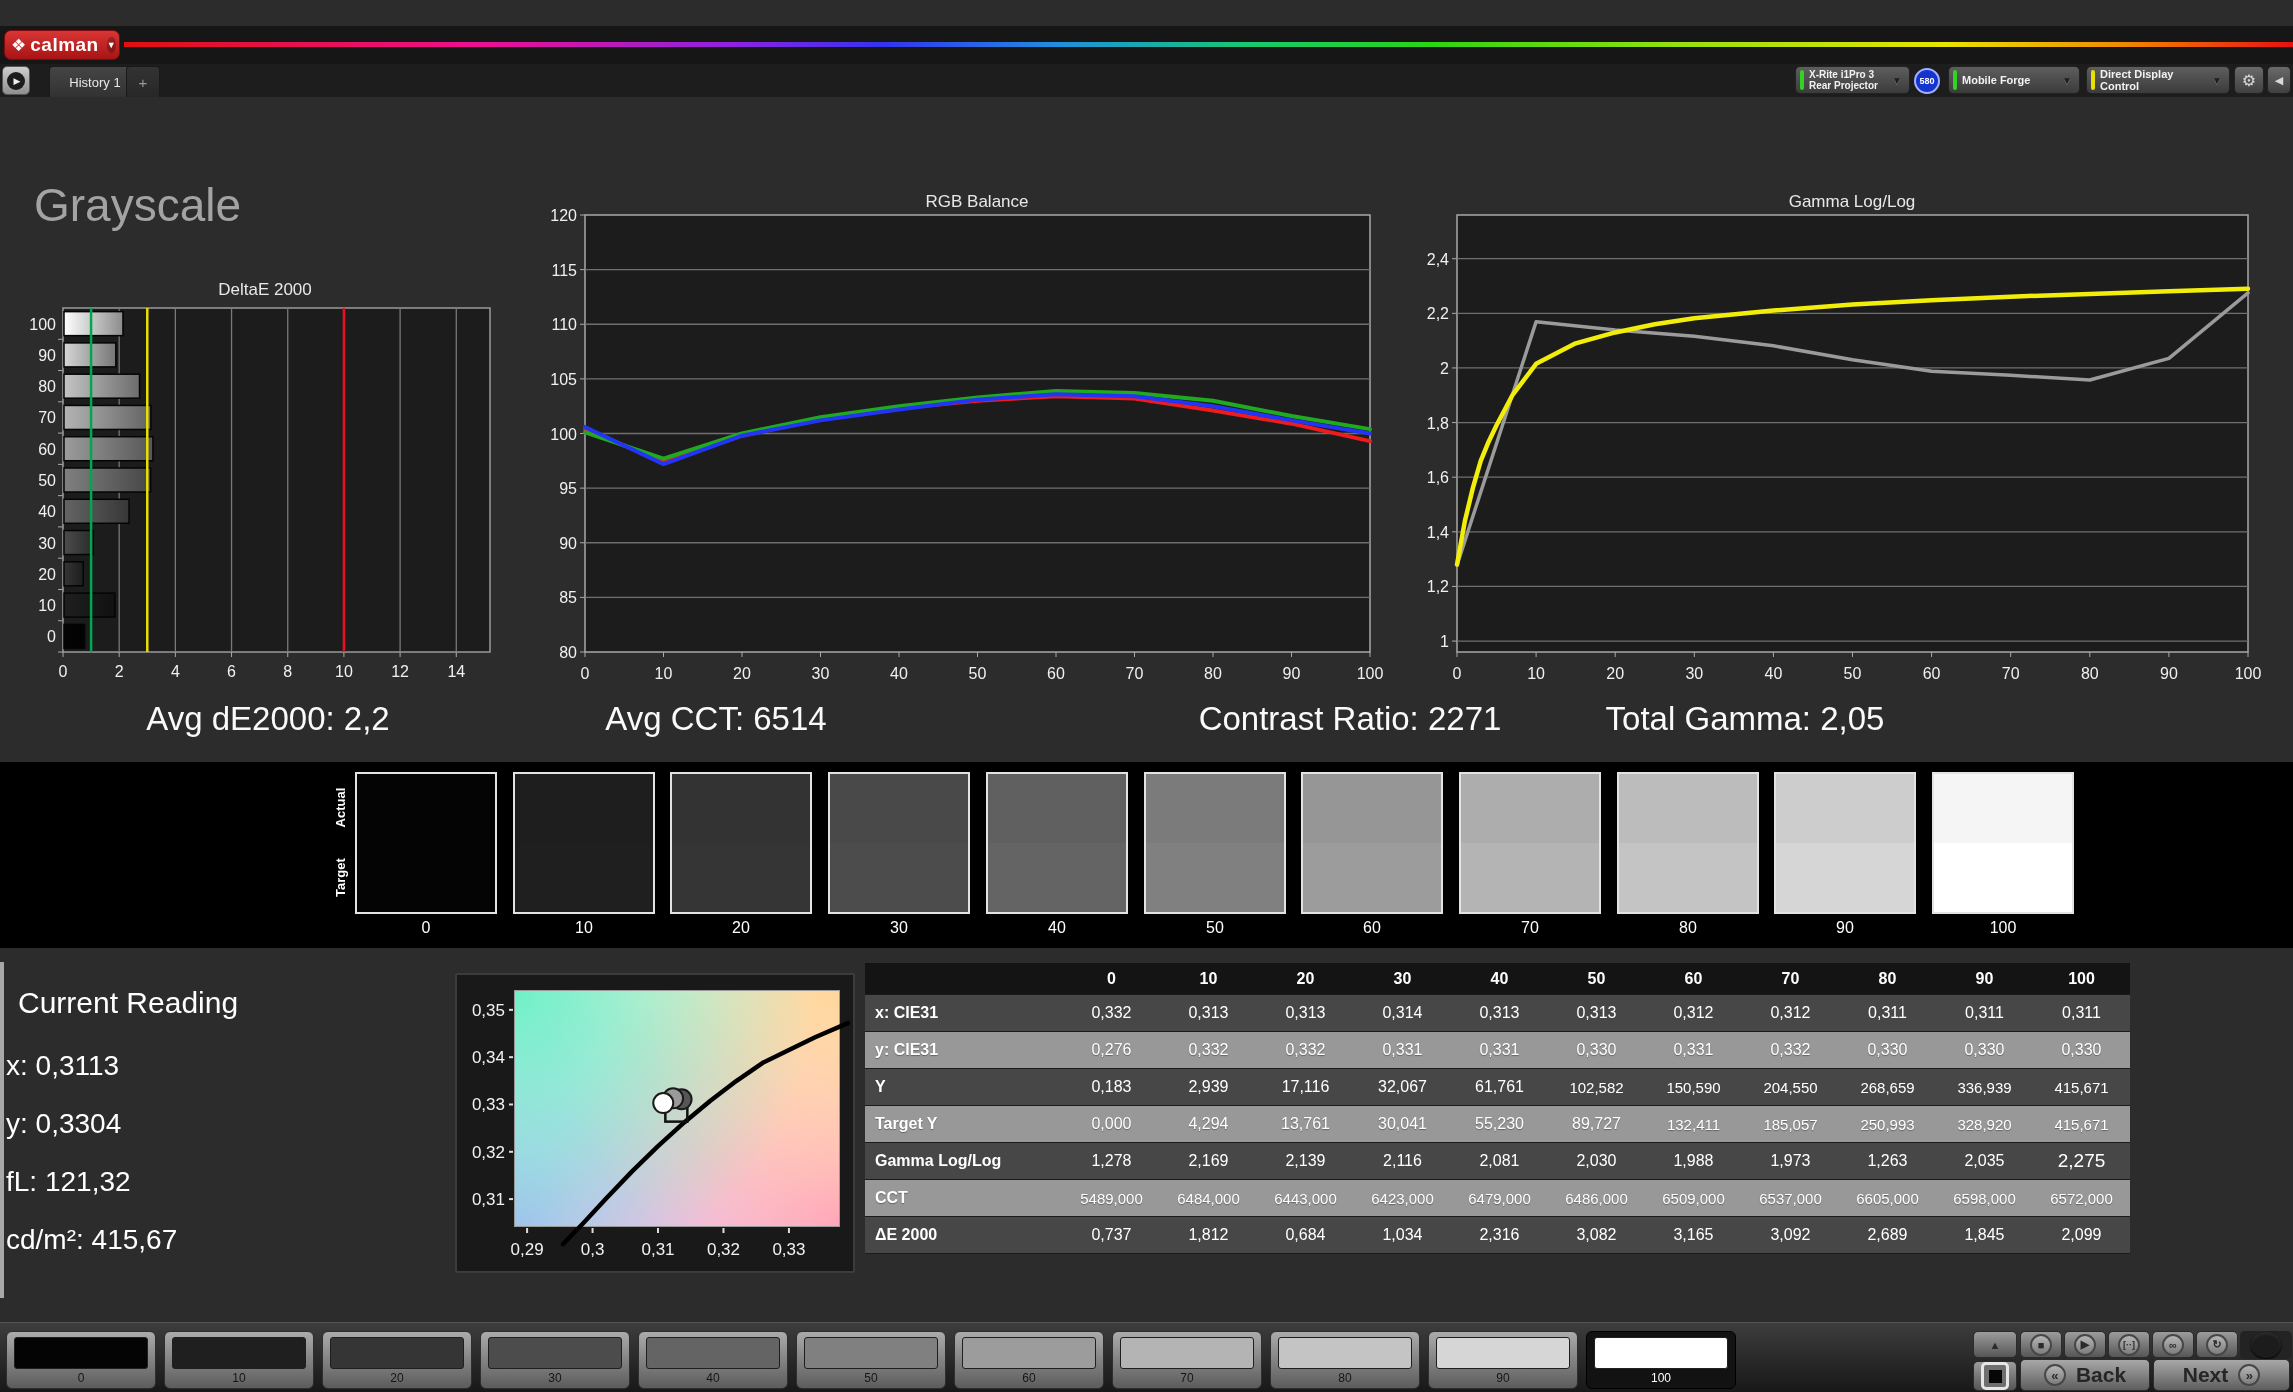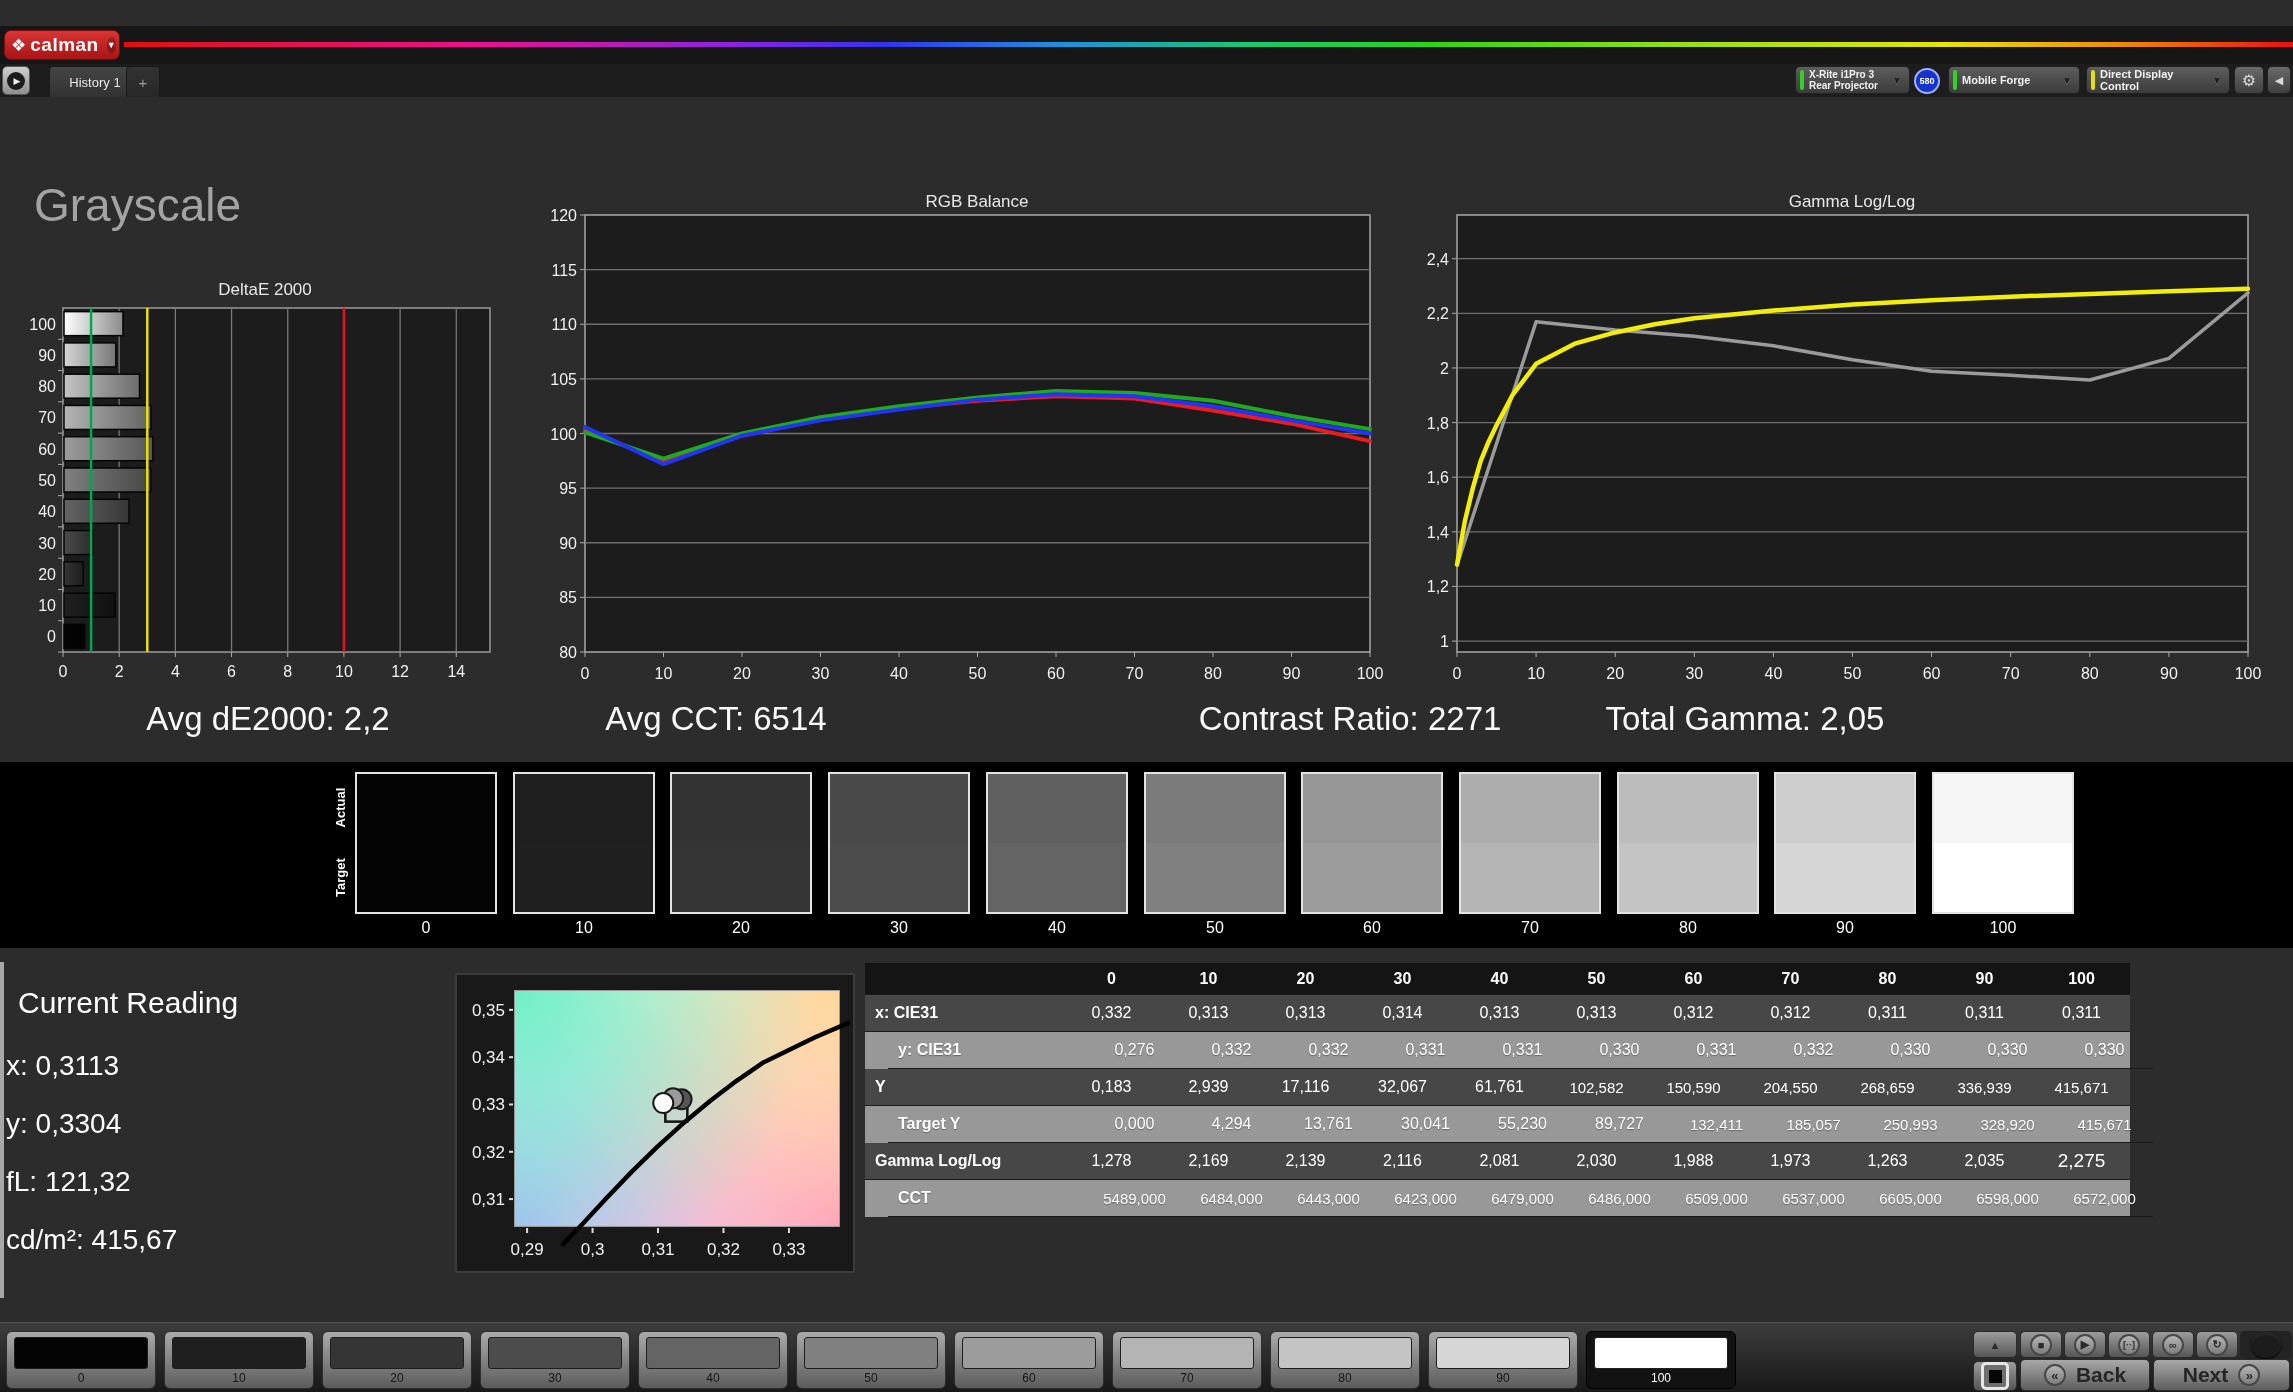--- a/index.html
+++ b/index.html
@@ -94,21 +94,21 @@
   
   .dtable { position:absolute; left:865px; top:963px; width:1265px; }
   .trow { display:grid; grid-template-columns:198px repeat(11, 97px); }
   .trow.head { height:32px; background:#141414; }
   .trow.r { height:37px; }
   .trow .c { display:flex; align-items:center; justify-content:center;
     color:#fff; font-size:16px; border-bottom:1px solid #1b1b1b; }
   .trow .lab { justify-content:flex-start; padding-left:10px; font-weight:700; }
   .trow.head .c { font-weight:700; }
   .trow.dark { background:#474747; }
-  .trow.light { background:#989898;padding-left:23px; }
+  .trow.light { background:#989898; }
   .trow.light .c { text-shadow:0 1px 1px rgba(0,0,0,0.35); }
 
   
   .bottombar { position:absolute; left:0; top:1322px; width:2293px; height:70px;
     background:linear-gradient(#3d3d3d,#181818); border-top:1px solid #555; }
   .pat-btn { position:absolute; top:8px; width:150px; height:58px; border-radius:6px;
     background:linear-gradient(#ababab,#5c5c5c); border:1px solid #2e2e2e; }
   .pat-sw { position:absolute; left:7px; right:7px; top:5px; height:32px; border-radius:3px;
     border:1px solid #1f1f1f; }
   .pat-label { position:absolute; left:0; right:0; bottom:3px; text-align:center;
@@ -621,20 +621,34 @@
         <div class="c" style="font-size: 15px;">6443,000</div>
         <div class="c" style="font-size: 15px;">6423,000</div>
         <div class="c" style="font-size: 15px;">6479,000</div>
         <div class="c" style="font-size: 15px;">6486,000</div>
         <div class="c" style="font-size: 15px;">6509,000</div>
         <div class="c" style="font-size: 15px;">6537,000</div>
         <div class="c" style="font-size: 15px;">6605,000</div>
         <div class="c" style="font-size: 15px;">6598,000</div>
         <div class="c" style="font-size: 15px;">6572,000</div>
       </div>
+      <div class="trow r dark">
+        <div class="c lab">ΔE 2000</div>
+        <div class="c" style="font-size: 16px;">0,737</div>
+        <div class="c" style="font-size: 16px;">1,812</div>
+        <div class="c" style="font-size: 16px;">0,684</div>
+        <div class="c" style="font-size: 16px;">1,034</div>
+        <div class="c" style="font-size: 16px;">2,316</div>
+        <div class="c" style="font-size: 16px;">3,082</div>
+        <div class="c" style="font-size: 16px;">3,165</div>
+        <div class="c" style="font-size: 16px;">3,092</div>
+        <div class="c" style="font-size: 16px;">2,689</div>
+        <div class="c" style="font-size: 16px;">1,845</div>
+        <div class="c" style="font-size: 16px;">2,099</div>
+      </div>
     </div>
 
   <div class="bottombar">
     <div id="pattern-buttons">
         <div class="pat-btn" style="left: 6px;">
           <div class="pat-sw" style="background: rgb(4, 4, 4);"></div>
           <div class="pat-label">0</div>
         </div>
         <div class="pat-btn" style="left: 164px;">
           <div class="pat-sw" style="background: rgb(31, 31, 31);"></div>

